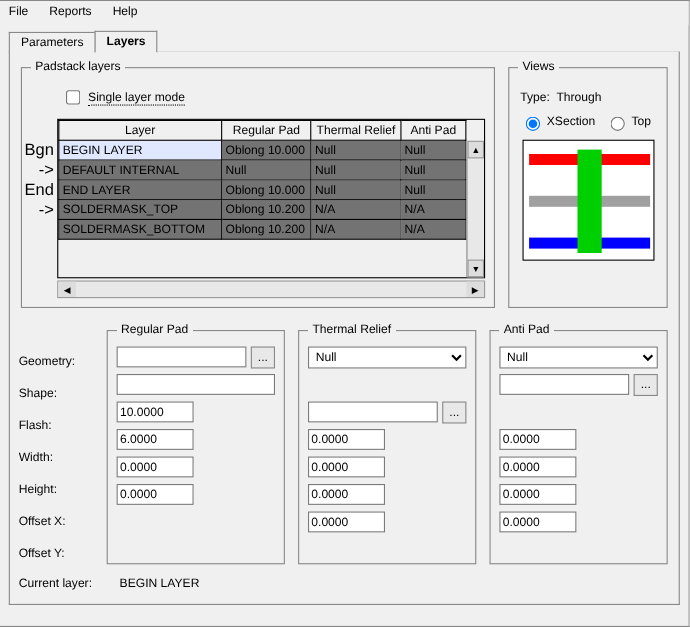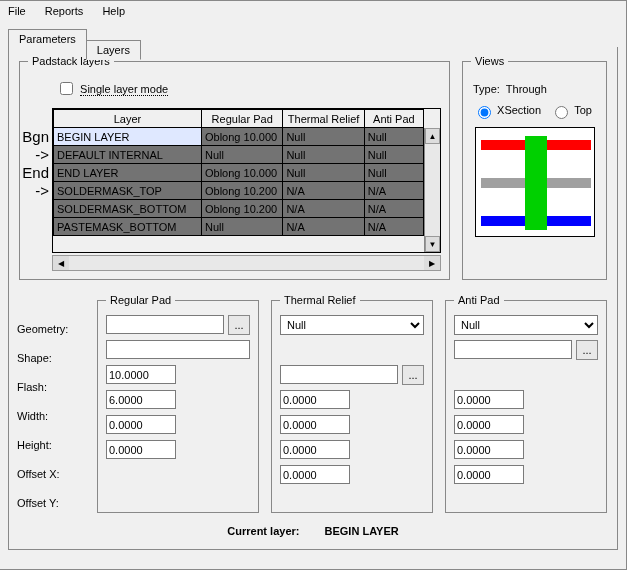--- a/index.html
+++ b/index.html
@@ -33,23 +33,24 @@
     border-bottom: none;
     background:#f0f0f0;
     margin-right: -1px;
     position:relative;
   }
   .tab.inactive {
     top: 1px;
   }
   .tab.active {
     background:#f0f0f0;
-    top:13px;
+    top:1px;
     border-bottom: 1px solid #f0f0f0;
     z-index: 2;
+    font-weight: bold;
   }
   .panel {
     border:1px solid #888;
     border-top:none;
     margin: -1px 8px 8px 8px;
     padding: 8px;
     background:#f0f0f0;
   }
   fieldset {
     border: 1px solid #888;
@@ -125,21 +126,21 @@
     padding: 0 2px;
   }
   select { height:20px; }
   .dots-btn {
     width:22px; height:20px; border:1px solid #888; background:#e8e8e8;
     font-size:11px; line-height:0; display:flex;align-items:center;justify-content:center;
   }
   .w-full { flex:1; width:0; }
   .w60 { width:70px; }
   .current-layer {
-    text-align:center; margin:12px 0 4px 0;font-weight:bold;
+    text-align:left; margin:12px 0 4px 0;
   }
   .current-layer .lbl { display:inline-block; margin-right: 22px; }
 </style>
 </head>
 <body>
 
 <div class="app">
 
   <div class="menubar">
     <span>File</span>
@@ -211,26 +212,20 @@
                 <td>Oblong 10.200</td>
                 <td>N/A</td>
                 <td>N/A</td>
               </tr>
               <tr>
                 <td>SOLDERMASK_BOTTOM</td>
                 <td>Oblong 10.200</td>
                 <td>N/A</td>
                 <td>N/A</td>
               </tr>
-              <tr>
-                <td>PASTEMASK_BOTTOM</td>
-                <td>Null</td>
-                <td>N/A</td>
-                <td>N/A</td>
-              </tr>
             </tbody>
               </table>
             <div class="layers-scroll-col">
               <div class="arrow">▲</div>
               <div class="arrow down">▼</div>
             </div>
           </div>
         </div>
         <div class="hscroll">
           <div class="harrow">◀</div>

